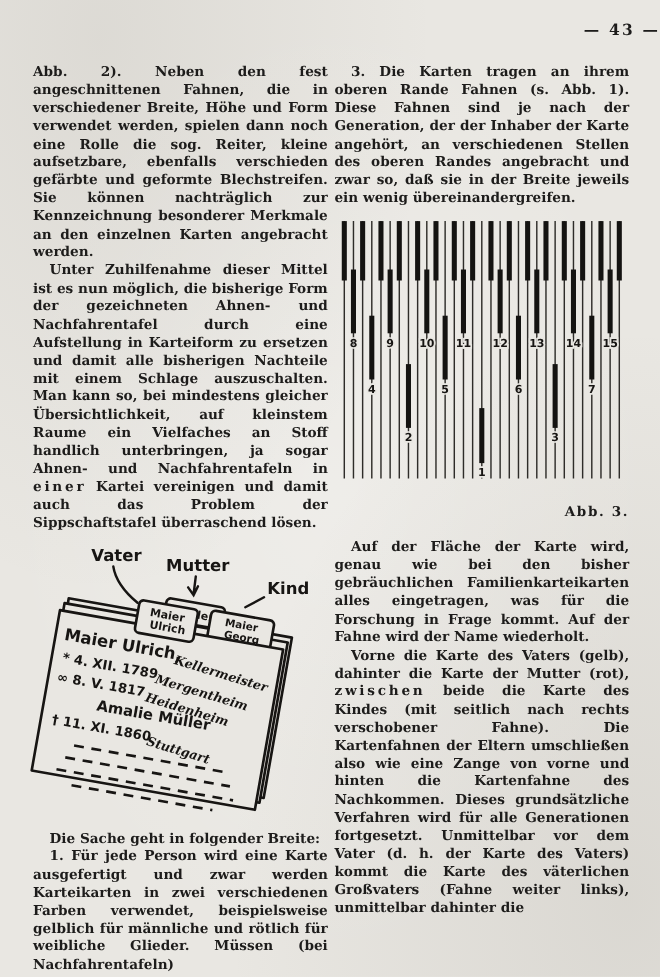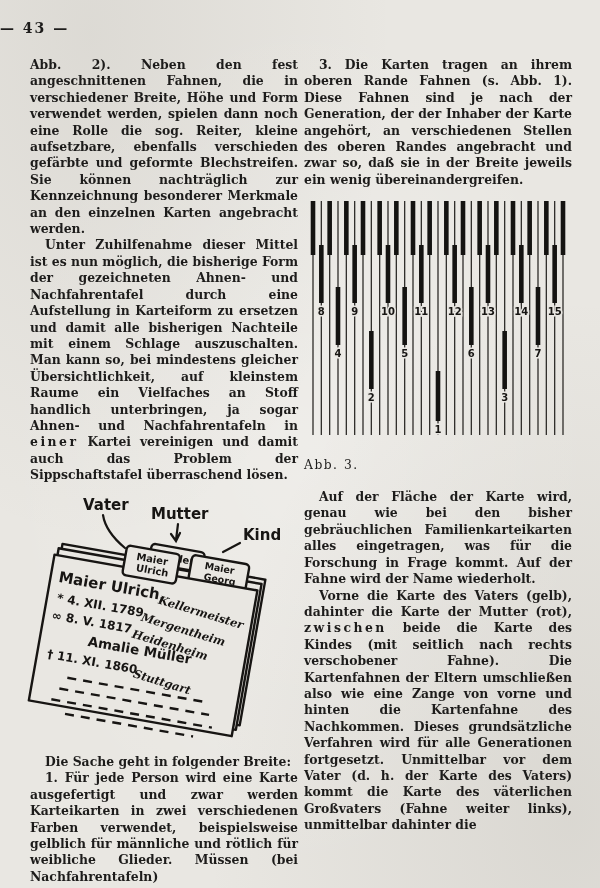--- a/index.html
+++ b/index.html
@@ -9,36 +9,36 @@
     background:
       radial-gradient(ellipse at 15% 4%, rgba(110,104,92,.10), transparent 42%),
       radial-gradient(ellipse at 95% 92%, rgba(110,104,92,.12), transparent 45%),
       radial-gradient(ellipse at 50% 50%, rgba(255,255,255,.25), transparent 70%),
       #e9e7e2;
     font-family:"DejaVu Serif", serif;
     color:#1d1c1b;
   }
   .pageno {
     position:absolute; top:20px; left:0; width:100%;
-    text-align:left; font-weight:bold; font-size:14px; letter-spacing:2px;
+    text-align:right; font-weight:bold; font-size:14px; letter-spacing:2px;
   }
   .col {
     position:absolute; top:57px; width:268px;
     font-size:12.4px; line-height:16.4px; font-weight:bold;
     text-align:justify; hyphens:auto; -webkit-hyphens:auto;
   }
   #leftcol  { left:30px; }
   #rightcol { left:304px; }
   p { margin:0; }
   p.ind { text-indent:15px; }
   .sperr { letter-spacing:2.5px;margin-top:24px; }
   .figure { text-align:center; }
   #fig2wrap { margin:4px 0 0 -6px; }
   #fig3wrap { margin:11px 0 0 0; }
-  .figcap { font-weight:normal; font-size:12.3px; text-align:left; letter-spacing:1.5px;}
+  .figcap { font-weight:bold; font-size:12.3px; text-align:right; letter-spacing:1.5px;}
   #fig2cap { margin:0 0 5px 0; }
   #fig3cap { margin:13px 0 16px 0; }
   
   .sketch-stroke { fill:#e9e7e2; stroke:#171513; stroke-width:2.4; stroke-linejoin:round; }
   .hand  { font-family:"DejaVu Sans", sans-serif; font-weight:bold; fill:#171513; }
   .curs  { font-family:"DejaVu Serif", serif; font-style:italic; font-weight:bold; fill:#171513; }
   .leader { fill:none; stroke:#171513; stroke-width:2.2; stroke-linecap:round; }
   .dashln { stroke:#171513; stroke-width:2.4; stroke-dasharray:9 7; stroke-linecap:butt; }
   
   .f3line { stroke:#2e2c29; stroke-width:1.3; }

